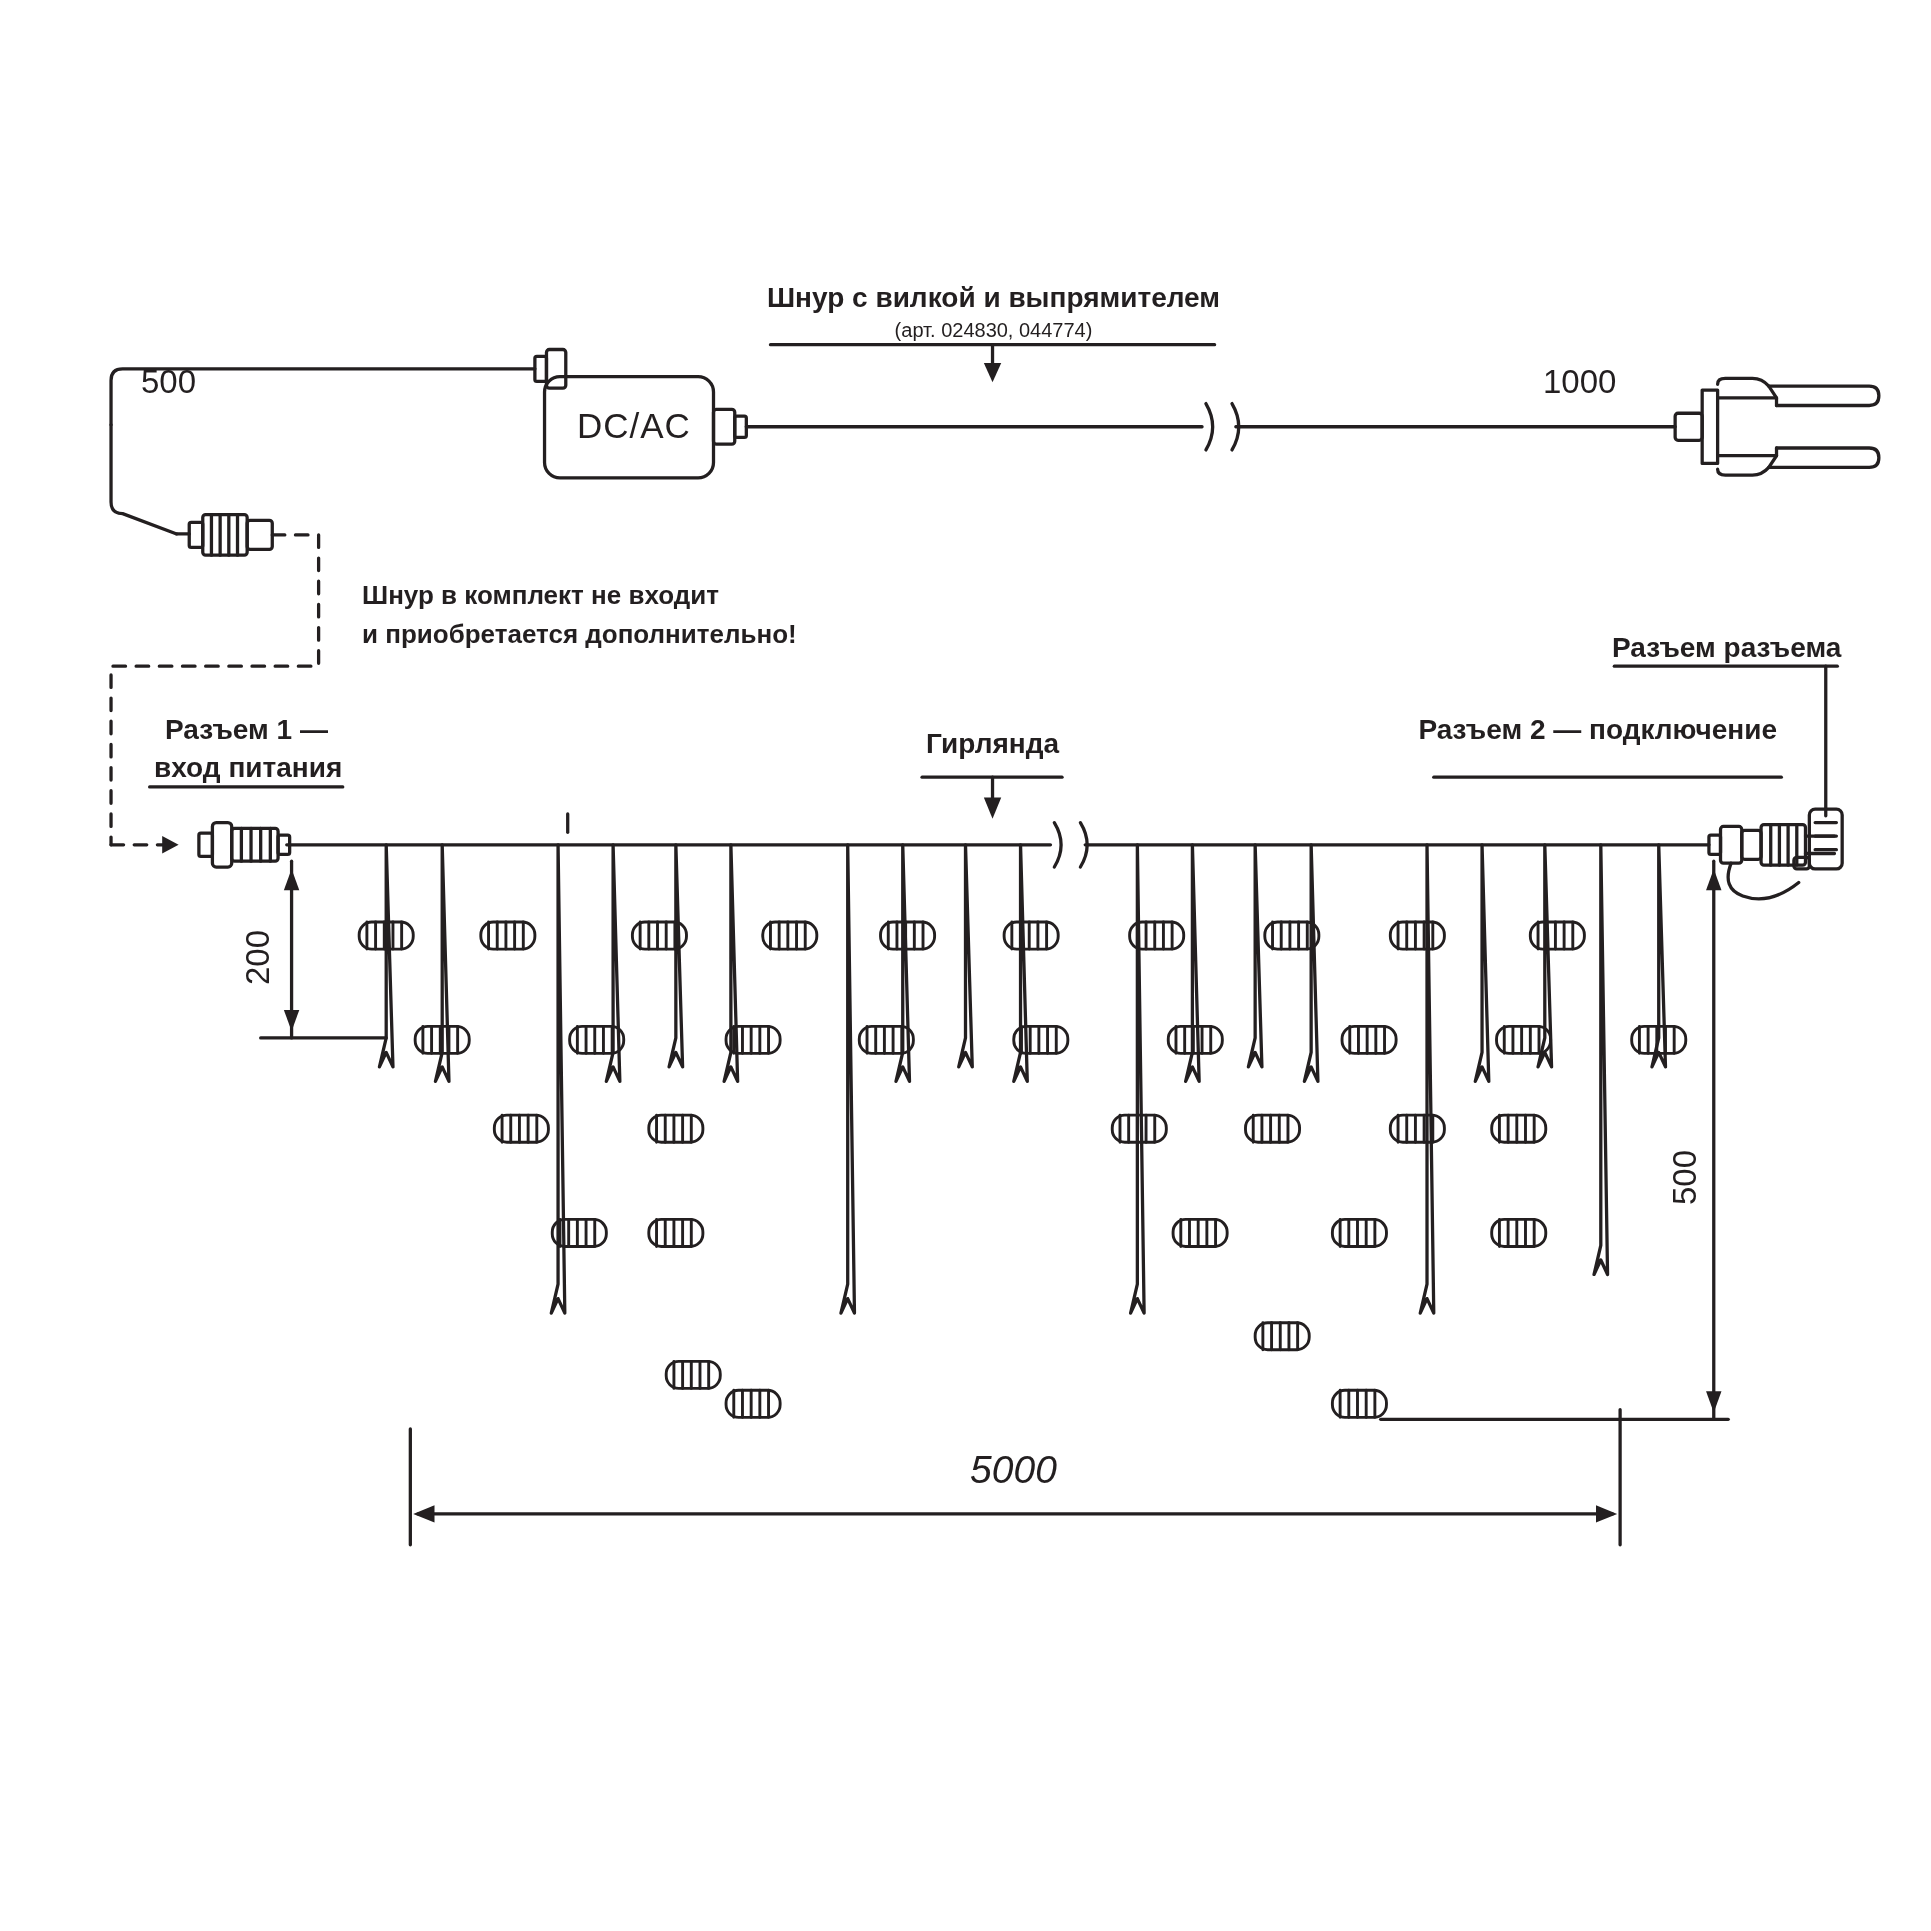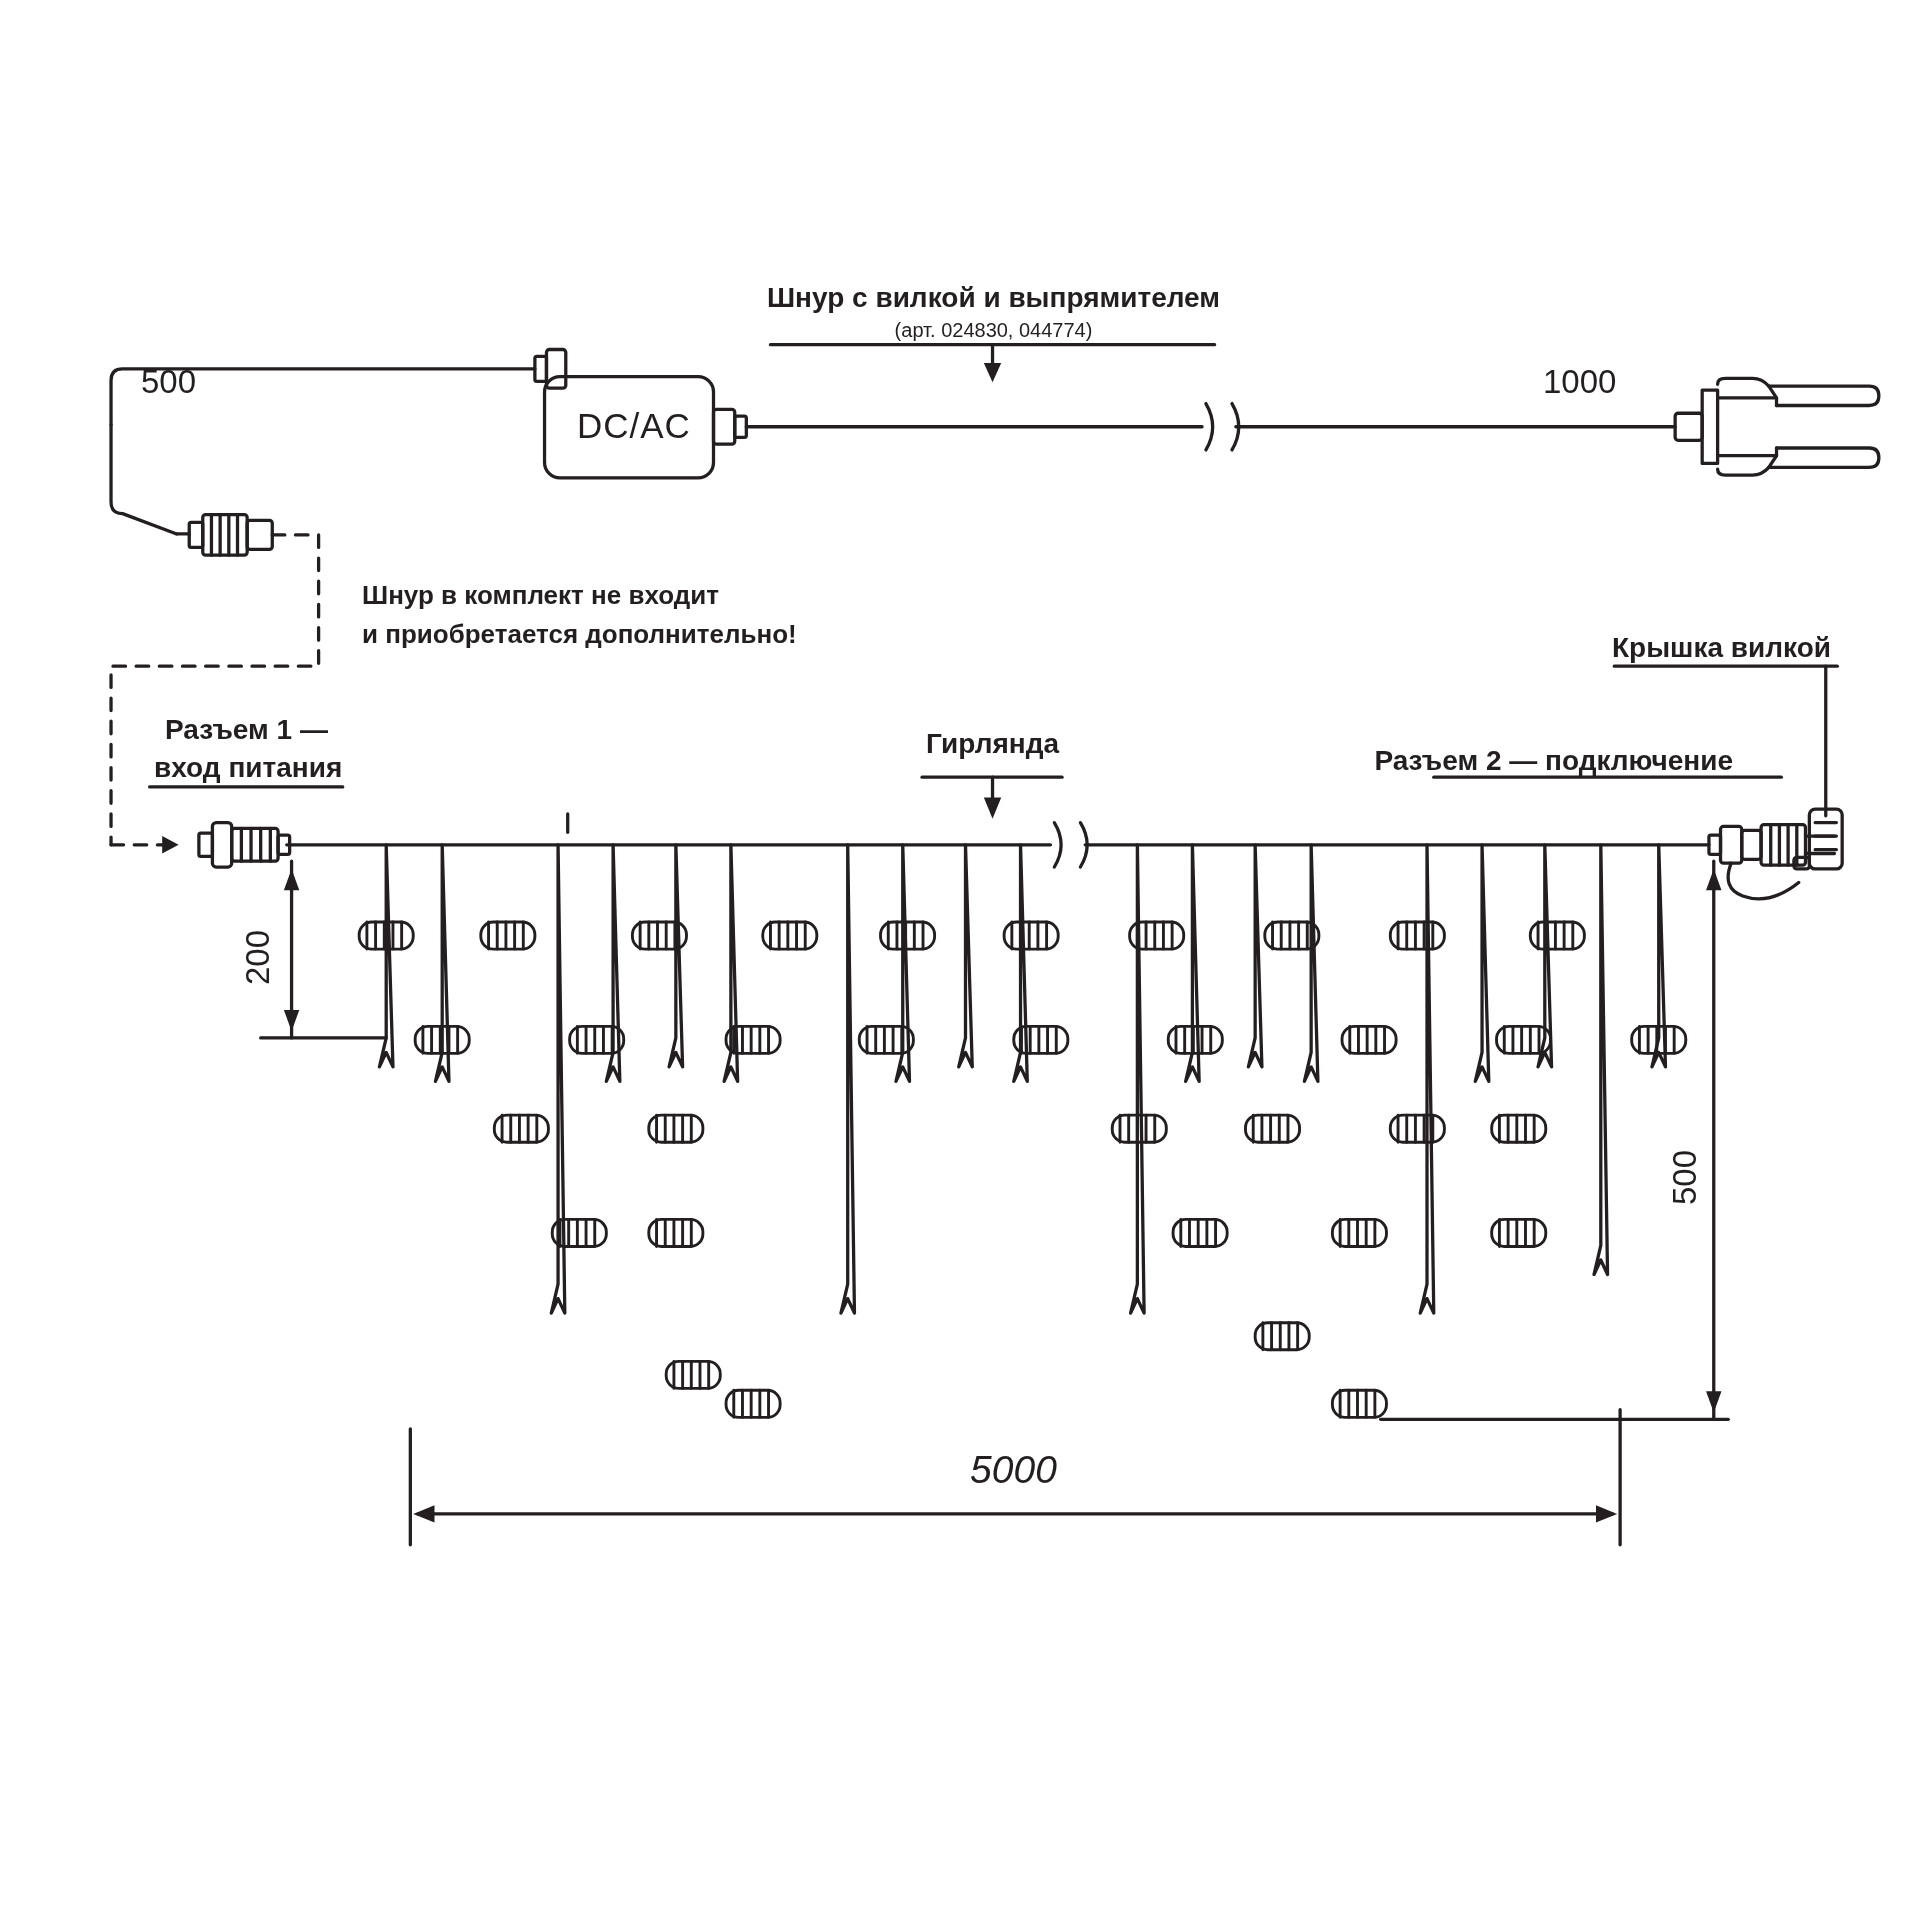--- a/index.html
+++ b/index.html
@@ -350,23 +350,23 @@
   <div class="lbl dcac" style="left:577px;top:406px;">DC/AC</div>
 
   <div class="lbl note" style="left:362px;top:577px;">Шнур в комплект не входит</div>
   <div class="lbl note" style="left:362px;top:616px;">и приобретается дополнительно!</div>
 
   <div class="lbl cap" style="left:154px;top:710px;margin-left:11px;">Разъем 1 —</div>
   <div class="lbl cap" style="left:154px;top:748px;">вход питания</div>
 
   <div class="lbl cap center" style="left:896px;top:724px;width:193px;">Гирлянда</div>
 
-  <div class="lbl cap" style="left:1612px;top:628px;">Крышка вилкой</div>
-
-  <div class="lbl cap right" style="left:1279px;top:710px;width:454px;margin-top:31px;">Разъем 2 — подключение</div>
+  <div class="lbl cap" style="left:1612px;top:628px;">Разъем разъема</div>
+
+  <div class="lbl cap right" style="left:1323px;top:710px;width:454px;">Разъем 2 — подключение</div>
 
   <div class="lbl dim" style="left:239px;top:985px;transform:rotate(-90deg);transform-origin:left top;">200</div>
 
   <div class="lbl dim" style="left:1666px;top:1205px;transform:rotate(-90deg);transform-origin:left top;">500</div>
 
   <div class="lbl dim center" style="left:917px;top:1448px;width:193px;font-size:39px;font-style:italic;">5000</div>
 
 </div>
 
 

